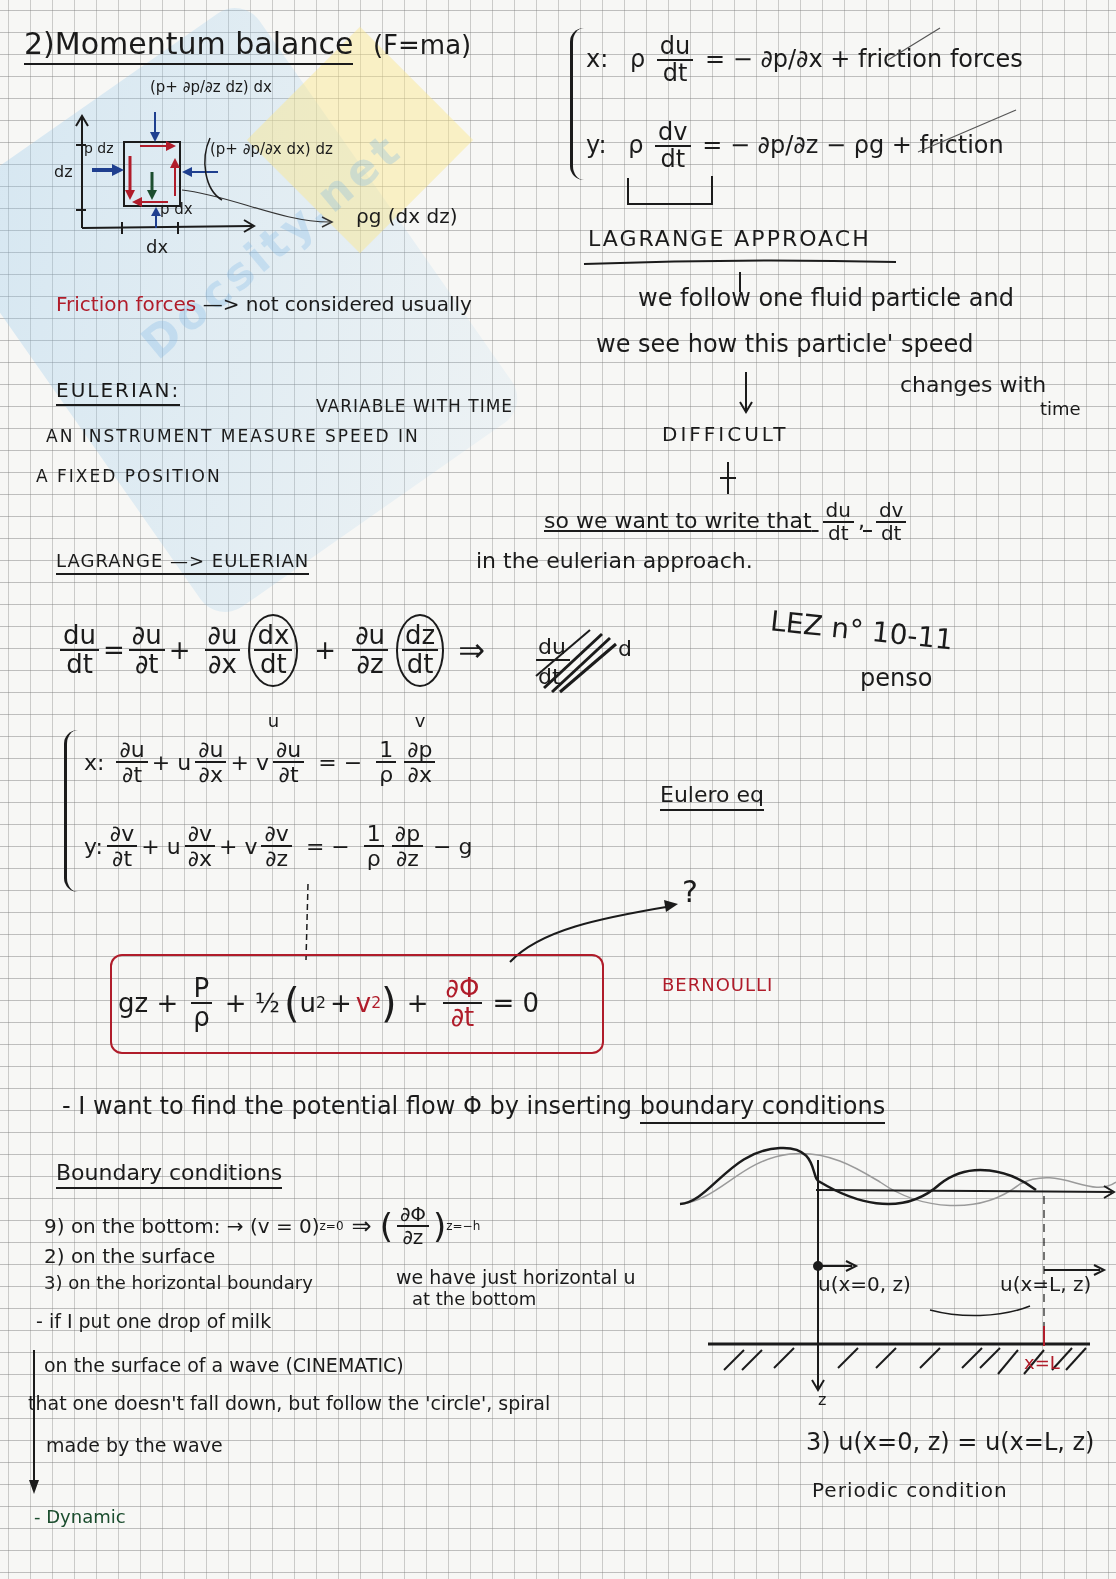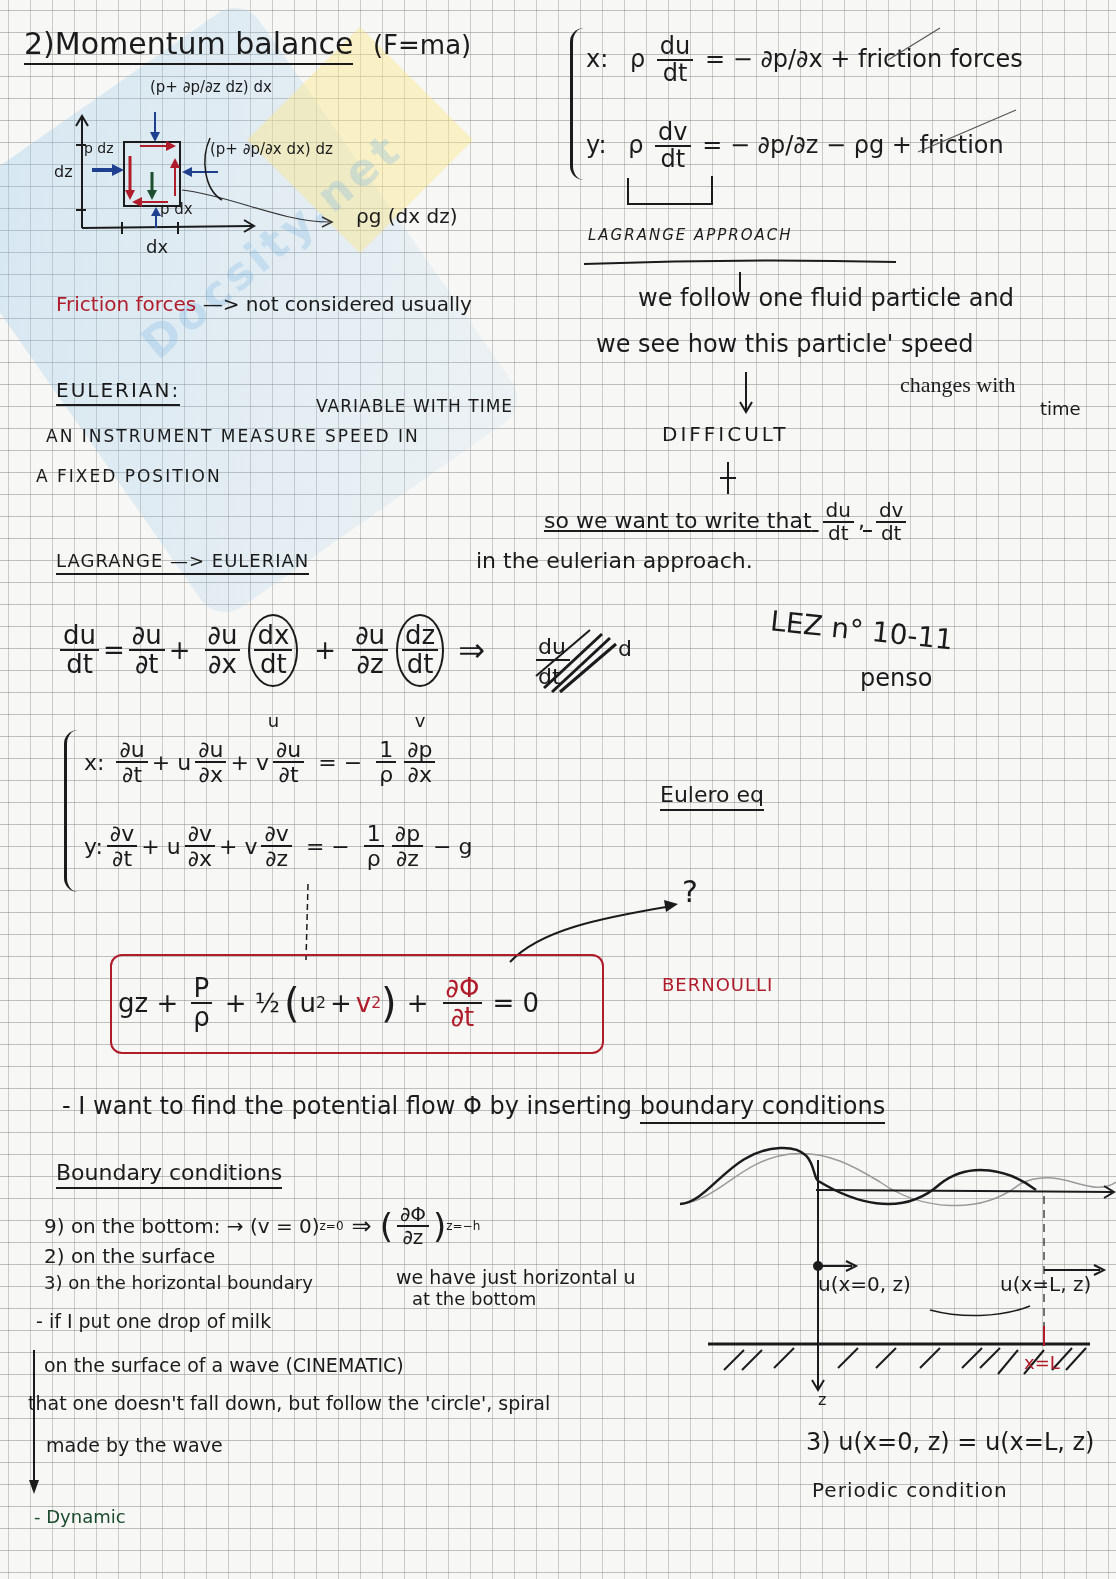--- a/index.html
+++ b/index.html
@@ -126,32 +126,32 @@
       <span class="den">dt</span>
     </span>
   <span>= − ∂p/∂z − ρg + friction</span>
 </div>
 <svg style="left:0;top:0;" width="1116" height="200">
   <line x1="888" y1="60" x2="940" y2="28" stroke="#555" stroke-width="1.2"></line>
   <line x1="918" y1="152" x2="1016" y2="110" stroke="#555" stroke-width="1.2"></line>
   <polyline points="628,178 628,204 712,204 712,176" fill="none" stroke="#1b1b1b" stroke-width="2"></polyline>
 </svg>
 
-<div class="hw" style="left:588px;top:226px;font-size:15px;letter-spacing:2px;font-style:italic;">LAGRANGE APPROACH</div>
+<div class="hw" style="left:588px;top:226px;font-size:22px;letter-spacing:2px;">LAGRANGE APPROACH</div>
 <svg style="left:0;top:0;" width="1116" height="480">
   <path d="M584 264 Q 740 258 896 262" fill="none" stroke="#1b1b1b" stroke-width="2"></path>
   <line x1="740" y1="272" x2="740" y2="292" stroke="#1b1b1b" stroke-width="2"></line>
   <line x1="746" y1="372" x2="746" y2="410" stroke="#1b1b1b" stroke-width="2"></line>
   <polyline points="740,402 746,412 752,402" fill="none" stroke="#1b1b1b" stroke-width="2"></polyline>
   <line x1="728" y1="462" x2="728" y2="494" stroke="#1b1b1b" stroke-width="2"></line>
   <line x1="720" y1="478" x2="736" y2="478" stroke="#1b1b1b" stroke-width="2"></line>
 </svg>
 <div class="hw" style="left:596px;top:284px;font-size:24px;margin-left:42px;">we follow one fluid particle and</div>
 <div class="hw" style="left:596px;top:330px;font-size:24px;">we see how this particle' speed</div>
-<div class="hw" style="left:900px;top:372px;font-size:22px;font-family:Liberation Serif, serif;">changes with</div>
+<div class="hw" style="left:900px;top:372px;font-size:22px;">changes with</div>
 <div class="hw" style="left:1040px;top:398px;font-size:18px;">time</div>
 <div class="hw" style="left:662px;top:422px;font-size:20px;letter-spacing:3px;">DIFFICULT</div>
 <div class="hw" style="left:544px;top:500px;font-size:22px;text-decoration:underline;">
   <span>so we want to write that</span>
   <span class="frac" style="font-size:20px;">
       <span class="num">du</span>
       <span class="den">dt</span>
     </span>,
   <span class="frac" style="font-size:20px;">
       <span class="num">dv</span>

